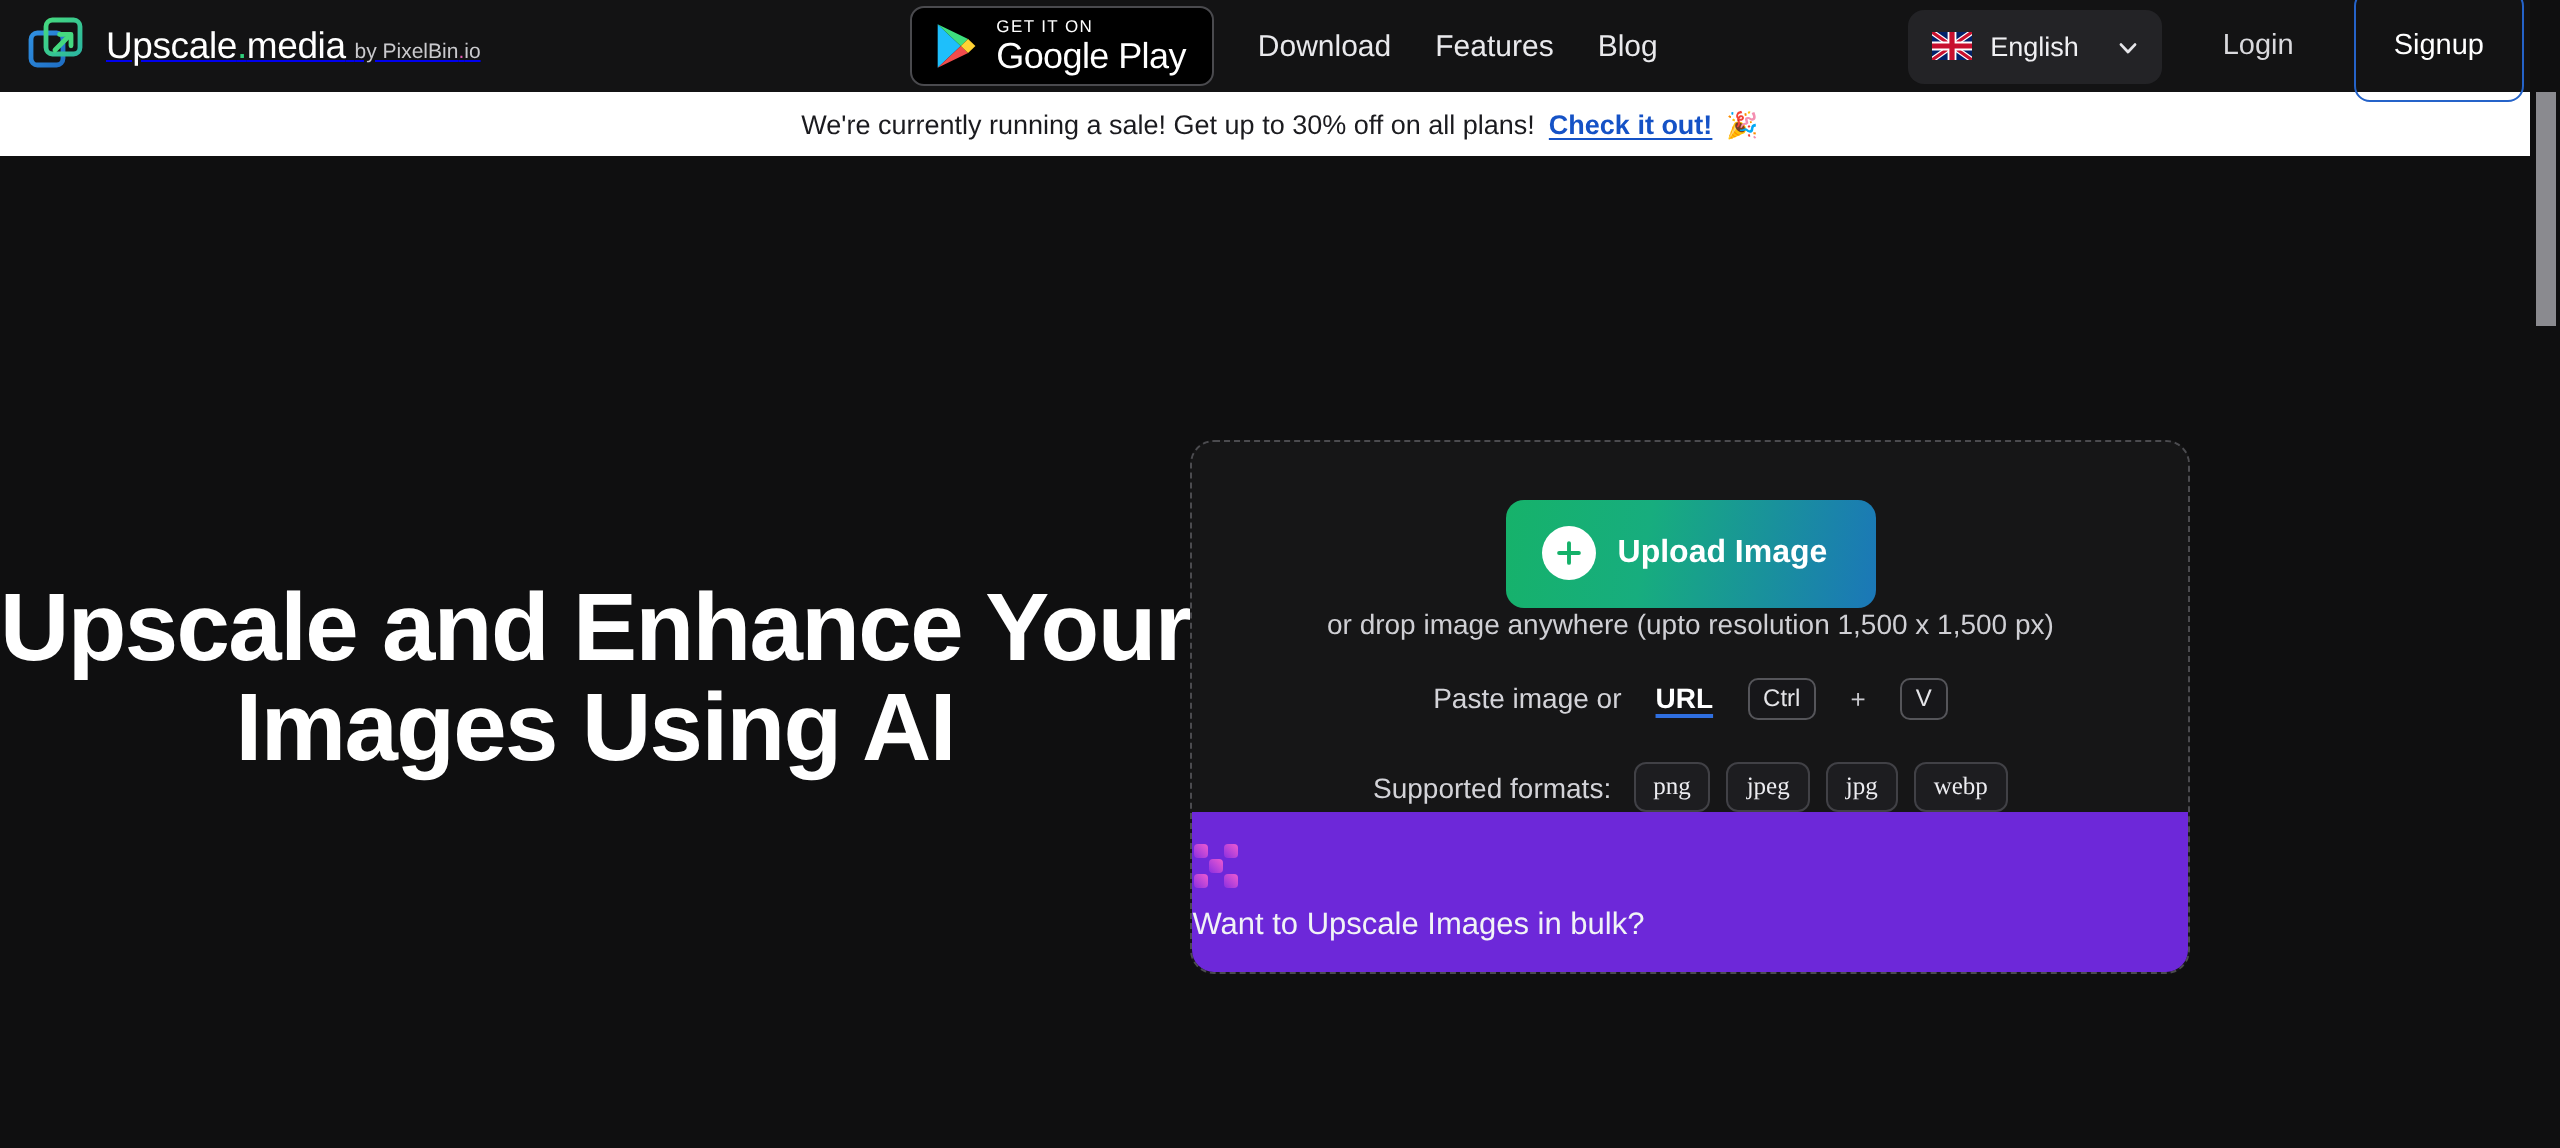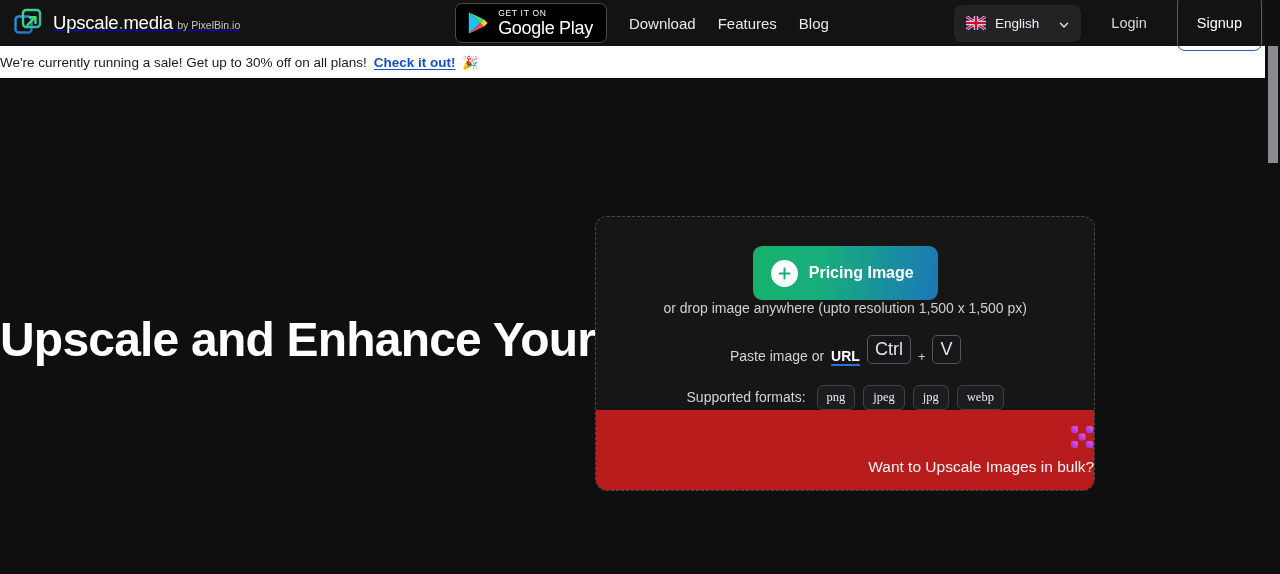--- a/index.html
+++ b/index.html
@@ -75,21 +75,21 @@
   .signup-btn {
     font-size: 14.5px; color: #ffffff; background: transparent;
     border: 1px solid #2563c9; border-radius: 8px;
     height: 56px; padding: 0 19px; display: flex; align-items: center;
     cursor: pointer; font-family: inherit;
   }
 
   
   .sale-banner {
     height: 32px; background: #ffffff;
-    display: flex; align-items: center; 
+    display: flex; align-items: center; justify-content: center;
     gap: 7px; font-size: 13.5px; color: #1b1b1f;
   }
   .sale-link {
     color: #1552c6; font-weight: bold; text-decoration: underline;
     text-underline-offset: 2px;
   }
   .sale-emoji { font-size: 13px; }
 
   
   .main {
@@ -120,53 +120,53 @@
   .plus-circle {
     width: 27px; height: 27px; border-radius: 50%; background: #fff;
     display: flex; align-items: center; justify-content: center;
     flex: 0 0 27px;
   }
   .upload-label { font-size: 16px; font-weight: bold; color: #ffffff; }
 
   .drop-text { font-size: 14px; color: #cfcfd4; }
 
   .paste-row {
-    margin-top: 19px; display: flex; align-items: flex-end; gap: 7px;
+    margin-top: 19px; display: flex; align-items: center; gap: 17px;
     font-size: 14px; color: #d3d3d8;
   }
   .url-link {
     color: #ffffff; font-weight: bold; text-decoration: underline;
     text-decoration-color: #2f6fe0; text-underline-offset: 3px;
     text-decoration-thickness: 2px;
   }
   .kbd {
     border: 1px solid #55555a; border-radius: 5px; background: #17171a;
-    font-size: 18px; color: #e4e4e8; padding: 3px 7px; min-width: 22px;
+    font-size: 12px; color: #e4e4e8; padding: 3px 7px; min-width: 22px;
     text-align: center; line-height: 1.15;
   }
   .kbd-plus { font-size: 13px; color: #c8c8cd; }
 
   .formats-row {
     margin-top: 21px; display: flex; align-items: center; gap: 8px;
     font-size: 14px; color: #d3d3d8;
   }
   .formats-label { margin-right: 3px; }
   .chip {
     border: 1px solid #414146; border-radius: 6px; background: #1d1d20;
     font-size: 12.5px; color: #ececf0; padding: 4px 9px; line-height: 1.2; font-family: Liberation Serif, serif;
   }
 
   .terms-text {
     margin: 21px 0 22px; font-size: 11.5px; color: #b9b9c0;
   }
   .terms-text b { color: #ffffff; }
 
   .bulk-bar {
-    width: 100%; background: #b91c1c;
-    display: flex; flex-direction: column; align-items: flex-end;
+    width: 100%; background: #6d28d9;
+    display: flex; flex-direction: column; align-items: flex-start;
     padding: 15px 0 14px;
   }
   .bulk-icon { width: 24px; height: 24px; display: block; }
   .bulk-text { margin-top: 9px; font-size: 15.5px; color: #f1f3f6; }
 
   
   .scrollbar-track {
     position: absolute; top: 0; right: 0; width: 15px; height: 574px;
     background: #0f0f10;
   }
@@ -254,31 +254,32 @@
 <div class="sale-banner">
   <span>We're currently running a sale! Get up to 30% off on all plans!</span>
   <a class="sale-link" href="#">Check it out!</a>
   <span class="sale-emoji">🎉</span>
 </div>
 
 <div class="main">
 
   <h1 class="hero-title">
     <span>Upscale and Enhance Your</span><br>
+    <span>Images Using AI</span>
   </h1>
 
   <div class="upload-card">
 
     <button class="upload-btn">
       <span class="plus-circle">
         <svg viewBox="0 0 20 20" width="15" height="15">
           <path d="M10 3.4 V16.6 M3.4 10 H16.6" stroke="#14b169" stroke-width="2.6" stroke-linecap="round"></path>
         </svg>
       </span>
-      <span class="upload-label">Pricing Image</span>
+      <span class="upload-label">Upload Image</span>
     </button>
 
     <div class="drop-text">or drop image anywhere (upto resolution 1,500 x 1,500 px)</div>
 
     <div class="paste-row">
       <span>Paste image or</span>
       <a class="url-link" href="#">URL</a>
       <span class="kbd">Ctrl</span>
       <span class="kbd-plus">+</span>
       <span class="kbd">V</span>

